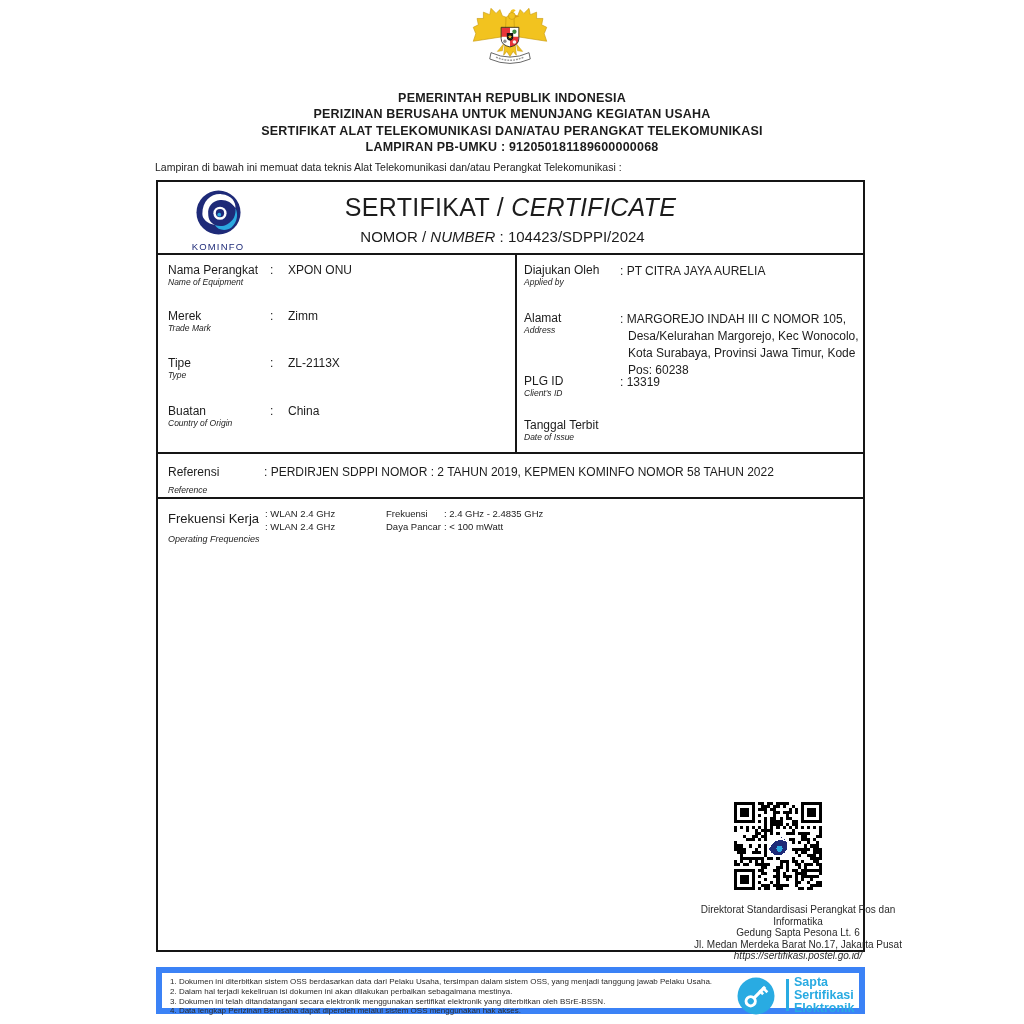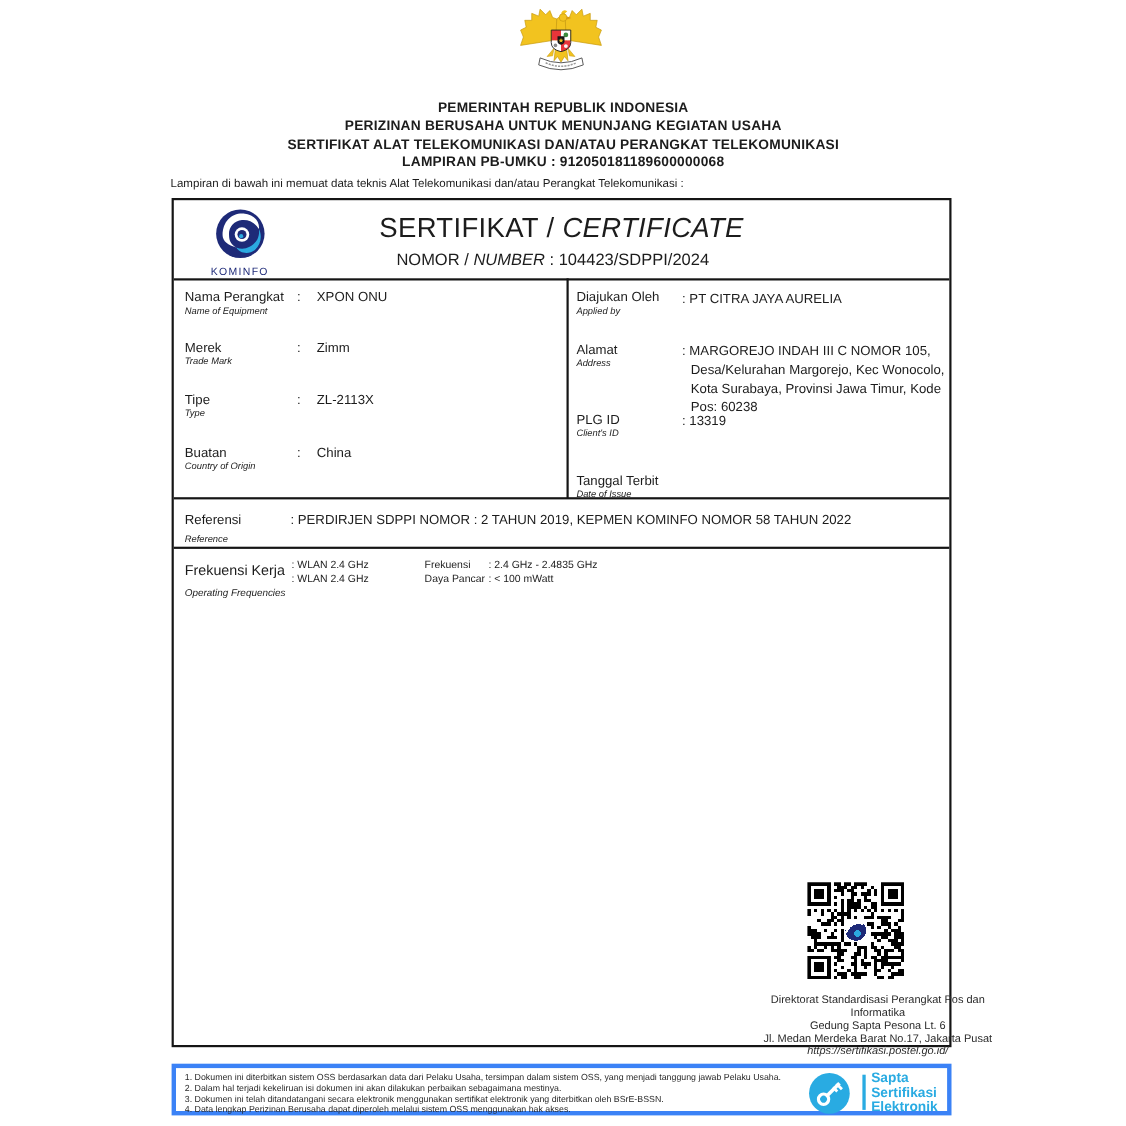--- a/index.html
+++ b/index.html
@@ -35,21 +35,21 @@
 
   .small-lbl { font-size:9.5px; }
   #frek-label .fld-label { font-size:13px; }
   #frek-label .fld-sub { font-size:9px; }
 
   
   #qr { left:576px; top:620px; width:88px; height:88px; }
   #qr-address { left:536px; top:722px; width:208px; text-align:center; font-size:10px; line-height:11.5px; color:#2a2a2a; }
 
   
-  #footer-box { left:156px; top:967px; width:709px; height:47px; border:4px solid #3b82f6; }
+  #footer-box { left:156px; top:967px; width:709px; height:47px; border:6px solid #3b82f6; }
   #footer-notes { position:absolute; left:8px; top:4px; font-size:8px; line-height:9.8px; color:#2a2a2a; }
   #balai-icon { position:absolute; left:574px; top:3px; }
   #balai-divider { position:absolute; left:624px; top:6px; width:2.5px; height:32px; background:#29abe2; }
   #balai-text { position:absolute; left:632px; top:3px; font-size:12.5px; font-weight:bold; line-height:12.8px; color:#29abe2; }
 </style>
 </head>
 <body>
 
 <div id="page">
 
@@ -167,21 +167,21 @@
         </div>
       <div class="fld-value hang">: MARGOREJO INDAH III C NOMOR 105, Desa/Kelurahan Margorejo, Kec Wonocolo, Kota Surabaya, Provinsi Jawa Timur, Kode Pos: 60238</div>
     </div>
     <div class="abs fgrid-r" style="left:366px; top:192px; width:337px;">
       <div>
           <div class="fld-label">PLG ID</div>
            <div class="fld-sub">Client's ID</div>
         </div>
       <div class="fld-value hang">: 13319</div>
     </div>
-    <div class="abs fgrid-r" style="left:366px; top:248px; width:337px;">
+    <div class="abs fgrid-r" style="left:366px; top:236px; width:337px;">
       <div>
           <div class="fld-label">Tanggal Terbit</div>
            <div class="fld-sub">Date of Issue</div>
         </div>
     </div>
 
     <div class="abs" style="left:10px; top:283px; width:96px;">
       <div class="fld-label">Referensi</div>
       <div class="fld-sub" style="margin-top:6px;">Reference</div>
     </div>

